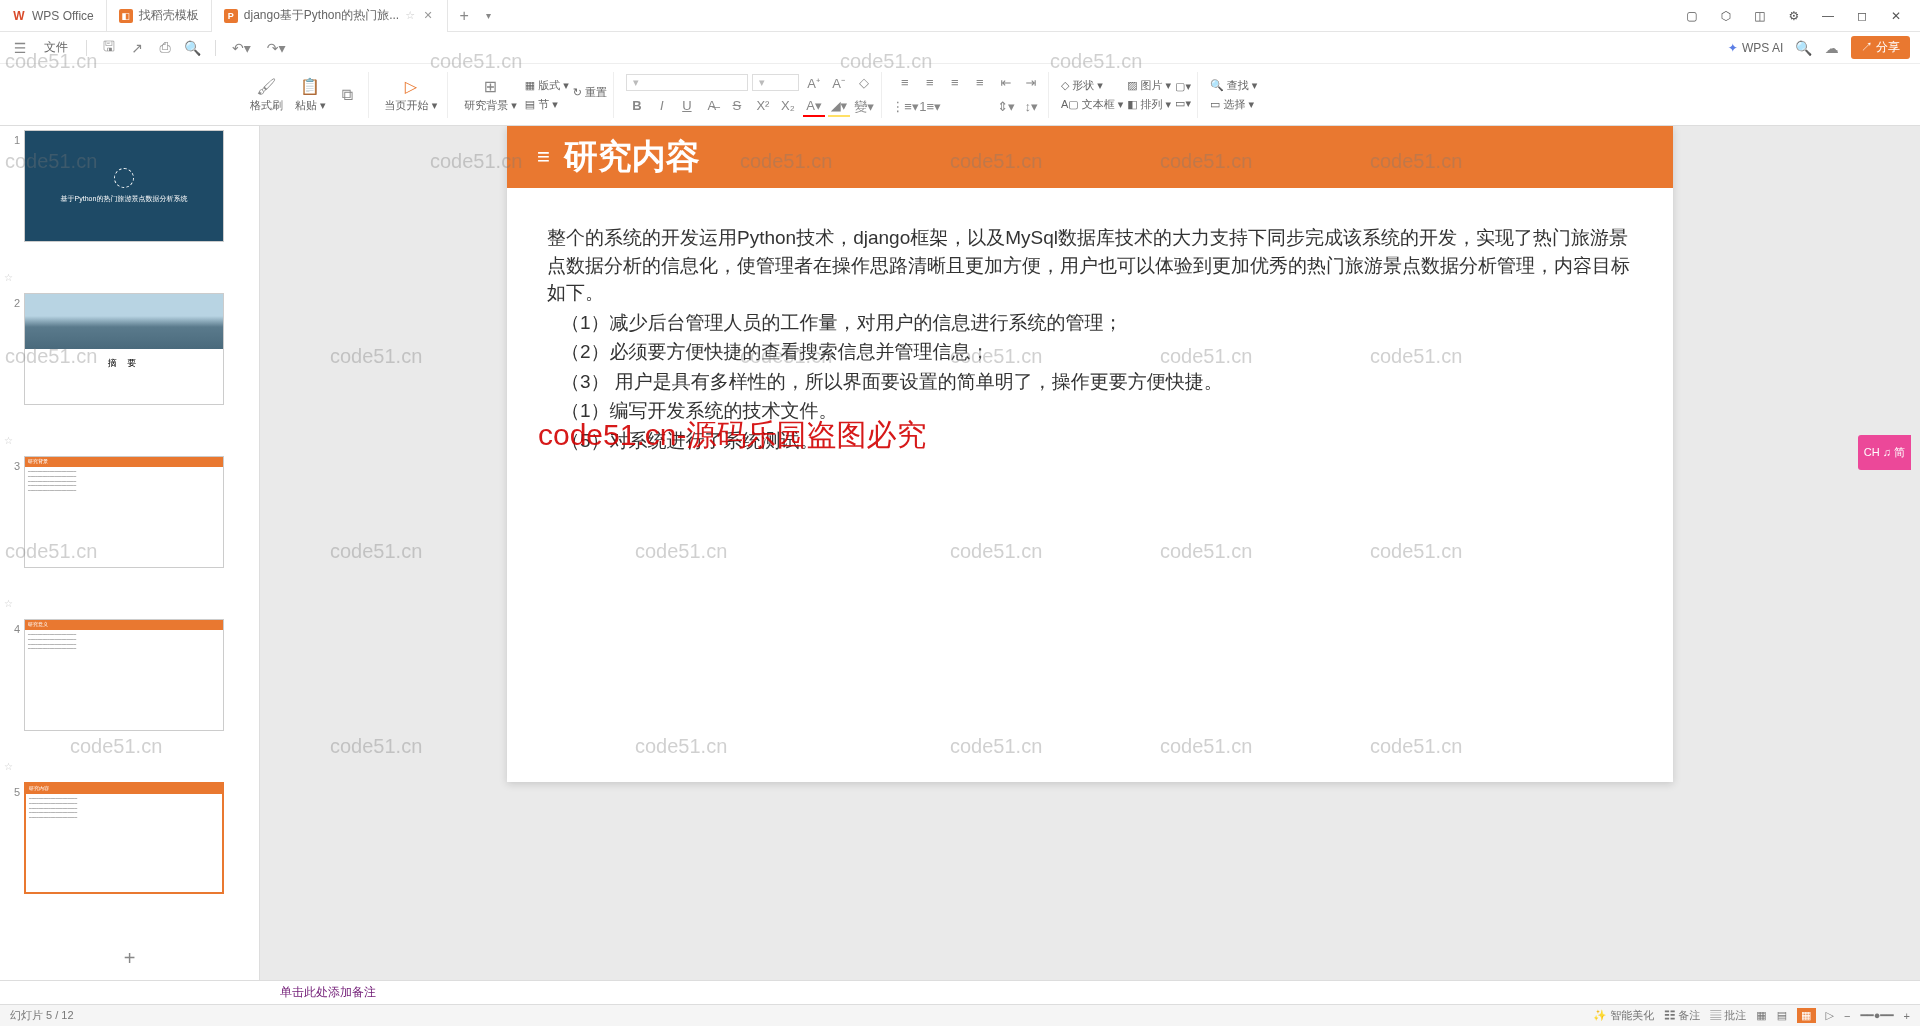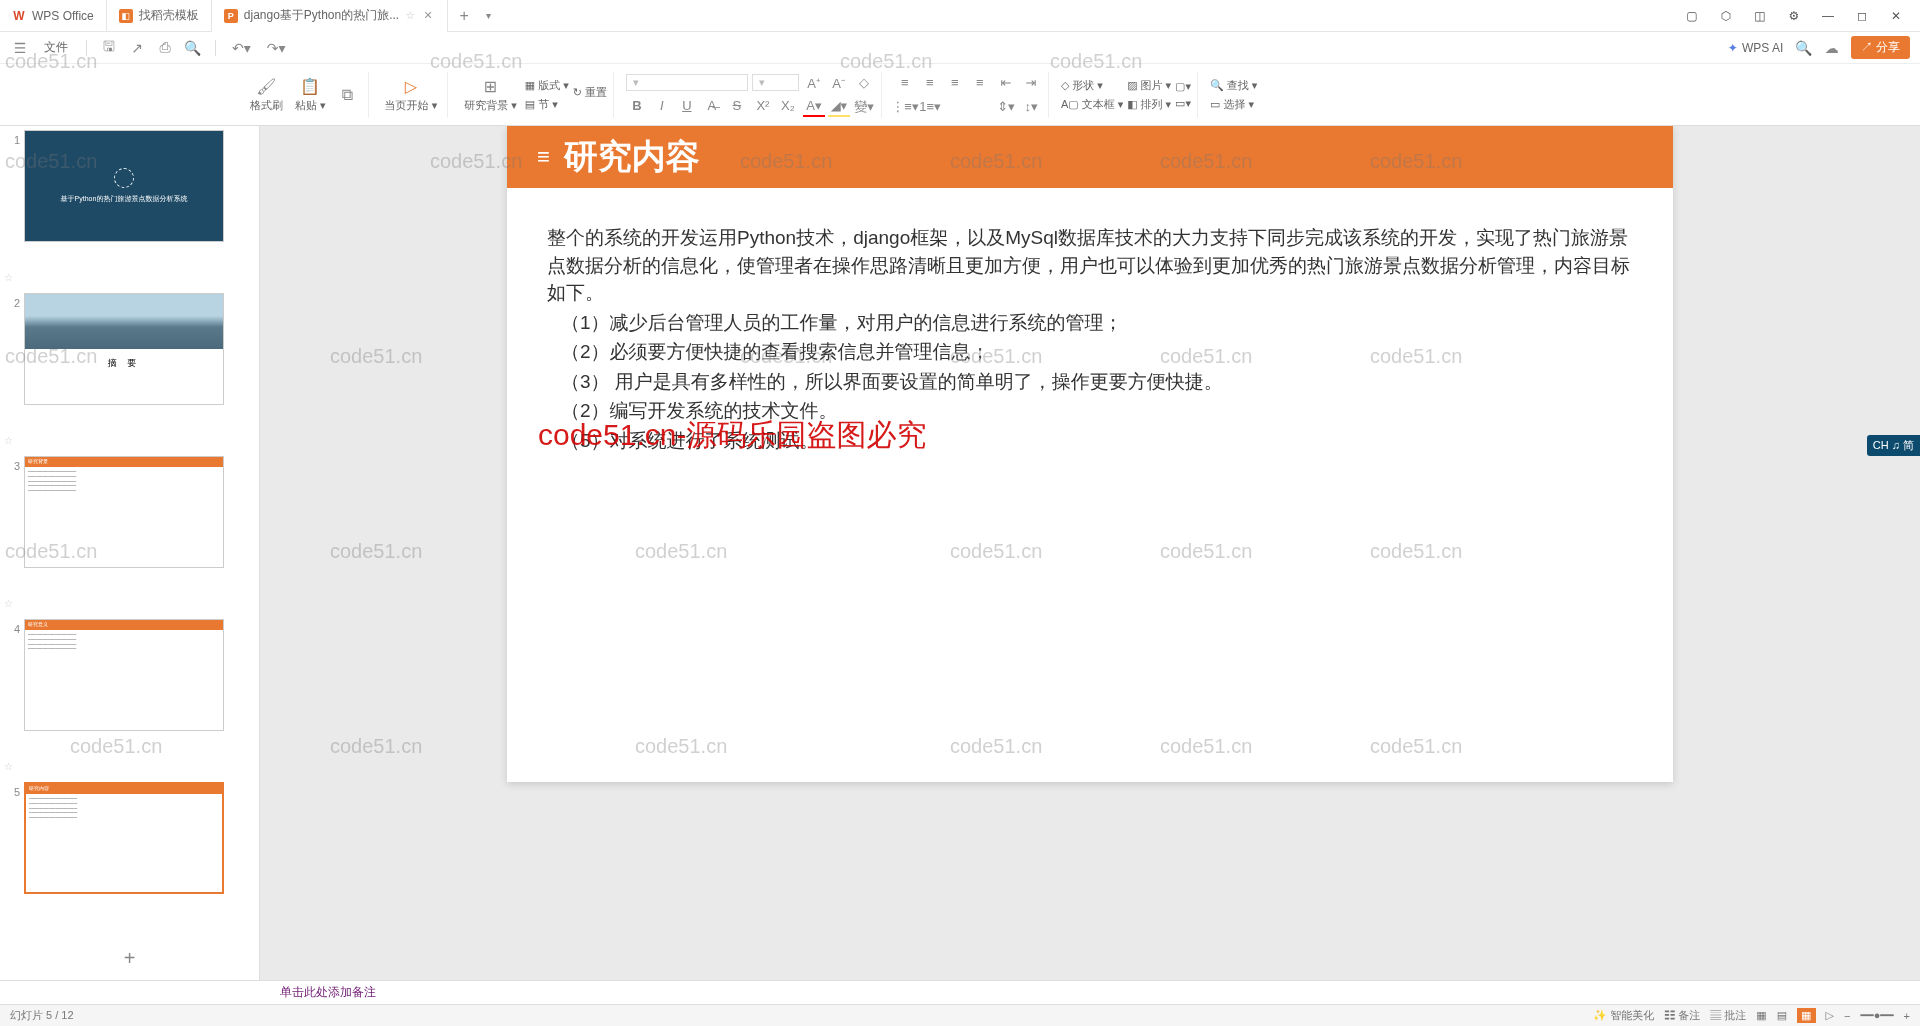--- a/index.html
+++ b/index.html
@@ -67,21 +67,21 @@
 
 
 .statusbar { height: 22px; background: #f5f5f5; border-top: 1px solid #ddd; display: flex; align-items: center; padding: 0 10px; font-size: 11px; color: #777; gap: 12px; }
 .status-right { margin-left: auto; display: flex; gap: 10px; align-items: center; }
 
 
 .watermark { position: absolute; color: rgba(120,120,120,0.35); font-size: 20px; pointer-events: none; z-index: 100; font-family: Arial; }
 .watermark-red { position: absolute; color: rgba(210,0,0,0.9); font-size: 30px; z-index: 101; pointer-events: none; font-weight: 500; margin-top: 17px; }
 
 
-.ime { position: absolute; right: 0; top: 435px; background: #0c4a6e; color: #fff; font-size: 11px; padding: 3px 6px; border-radius: 3px 0 0 3px; }
+.ime { position: absolute; right: 9px; top: 435px; background: #ec4899; color: #fff; font-size: 11px; padding: 10px 6px; border-radius: 3px 0 0 3px; }
 
 
 .th-title-slide { background: #1e4a66; width:100%; height:100%; display:flex; flex-direction:column; align-items:center; justify-content:center; color:#fff; }
 .th-bulb { width:20px; height:20px; border:1px dashed #fff; border-radius:50%; margin-bottom:6px; position:relative; }
 .th-header-bar { background:#e97830; height:10px; width:100%; font-size:5px; color:#fff; padding:1px 3px; }
 .th-text-fill { padding:3px; font-size:4px; color:#999; line-height:1.2; }
 .th-img-scenic { width:100%; height:50%; background: linear-gradient(to bottom, #b8d4e3 40%, #5a7a8c 60%, #4a6a7c); }
 </style>
 </head>
 <body>
@@ -317,21 +317,21 @@
     <div class="slide">
       <div class="slide-header">
         <span class="slide-header-icon">≡</span>
         <span class="slide-header-title">研究内容</span>
       </div>
       <div class="slide-body">
         <p>整个的系统的开发运用Python技术，django框架，以及MySql数据库技术的大力支持下同步完成该系统的开发，实现了热门旅游景点数据分析的信息化，使管理者在操作思路清晰且更加方便，用户也可以体验到更加优秀的热门旅游景点数据分析管理，内容目标如下。</p>
         <p style="padding-left:14px">（1）减少后台管理人员的工作量，对用户的信息进行系统的管理；</p>
         <p style="padding-left:14px">（2）必须要方便快捷的查看搜索信息并管理信息；</p>
         <p style="padding-left:14px">（3） 用户是具有多样性的，所以界面要设置的简单明了，操作更要方便快捷。</p>
-        <p style="padding-left:14px">（2）编写开发系统的技术文件。</p>
+        <p style="padding-left:14px">（1）编写开发系统的技术文件。</p>
         <p style="padding-left:14px">（5）对系统进行了系统测试。</p>
       </div>
     </div>
   </div>
 </div>
 
 <div class="notes">
   <span>单击此处添加备注</span>
 </div>
 

